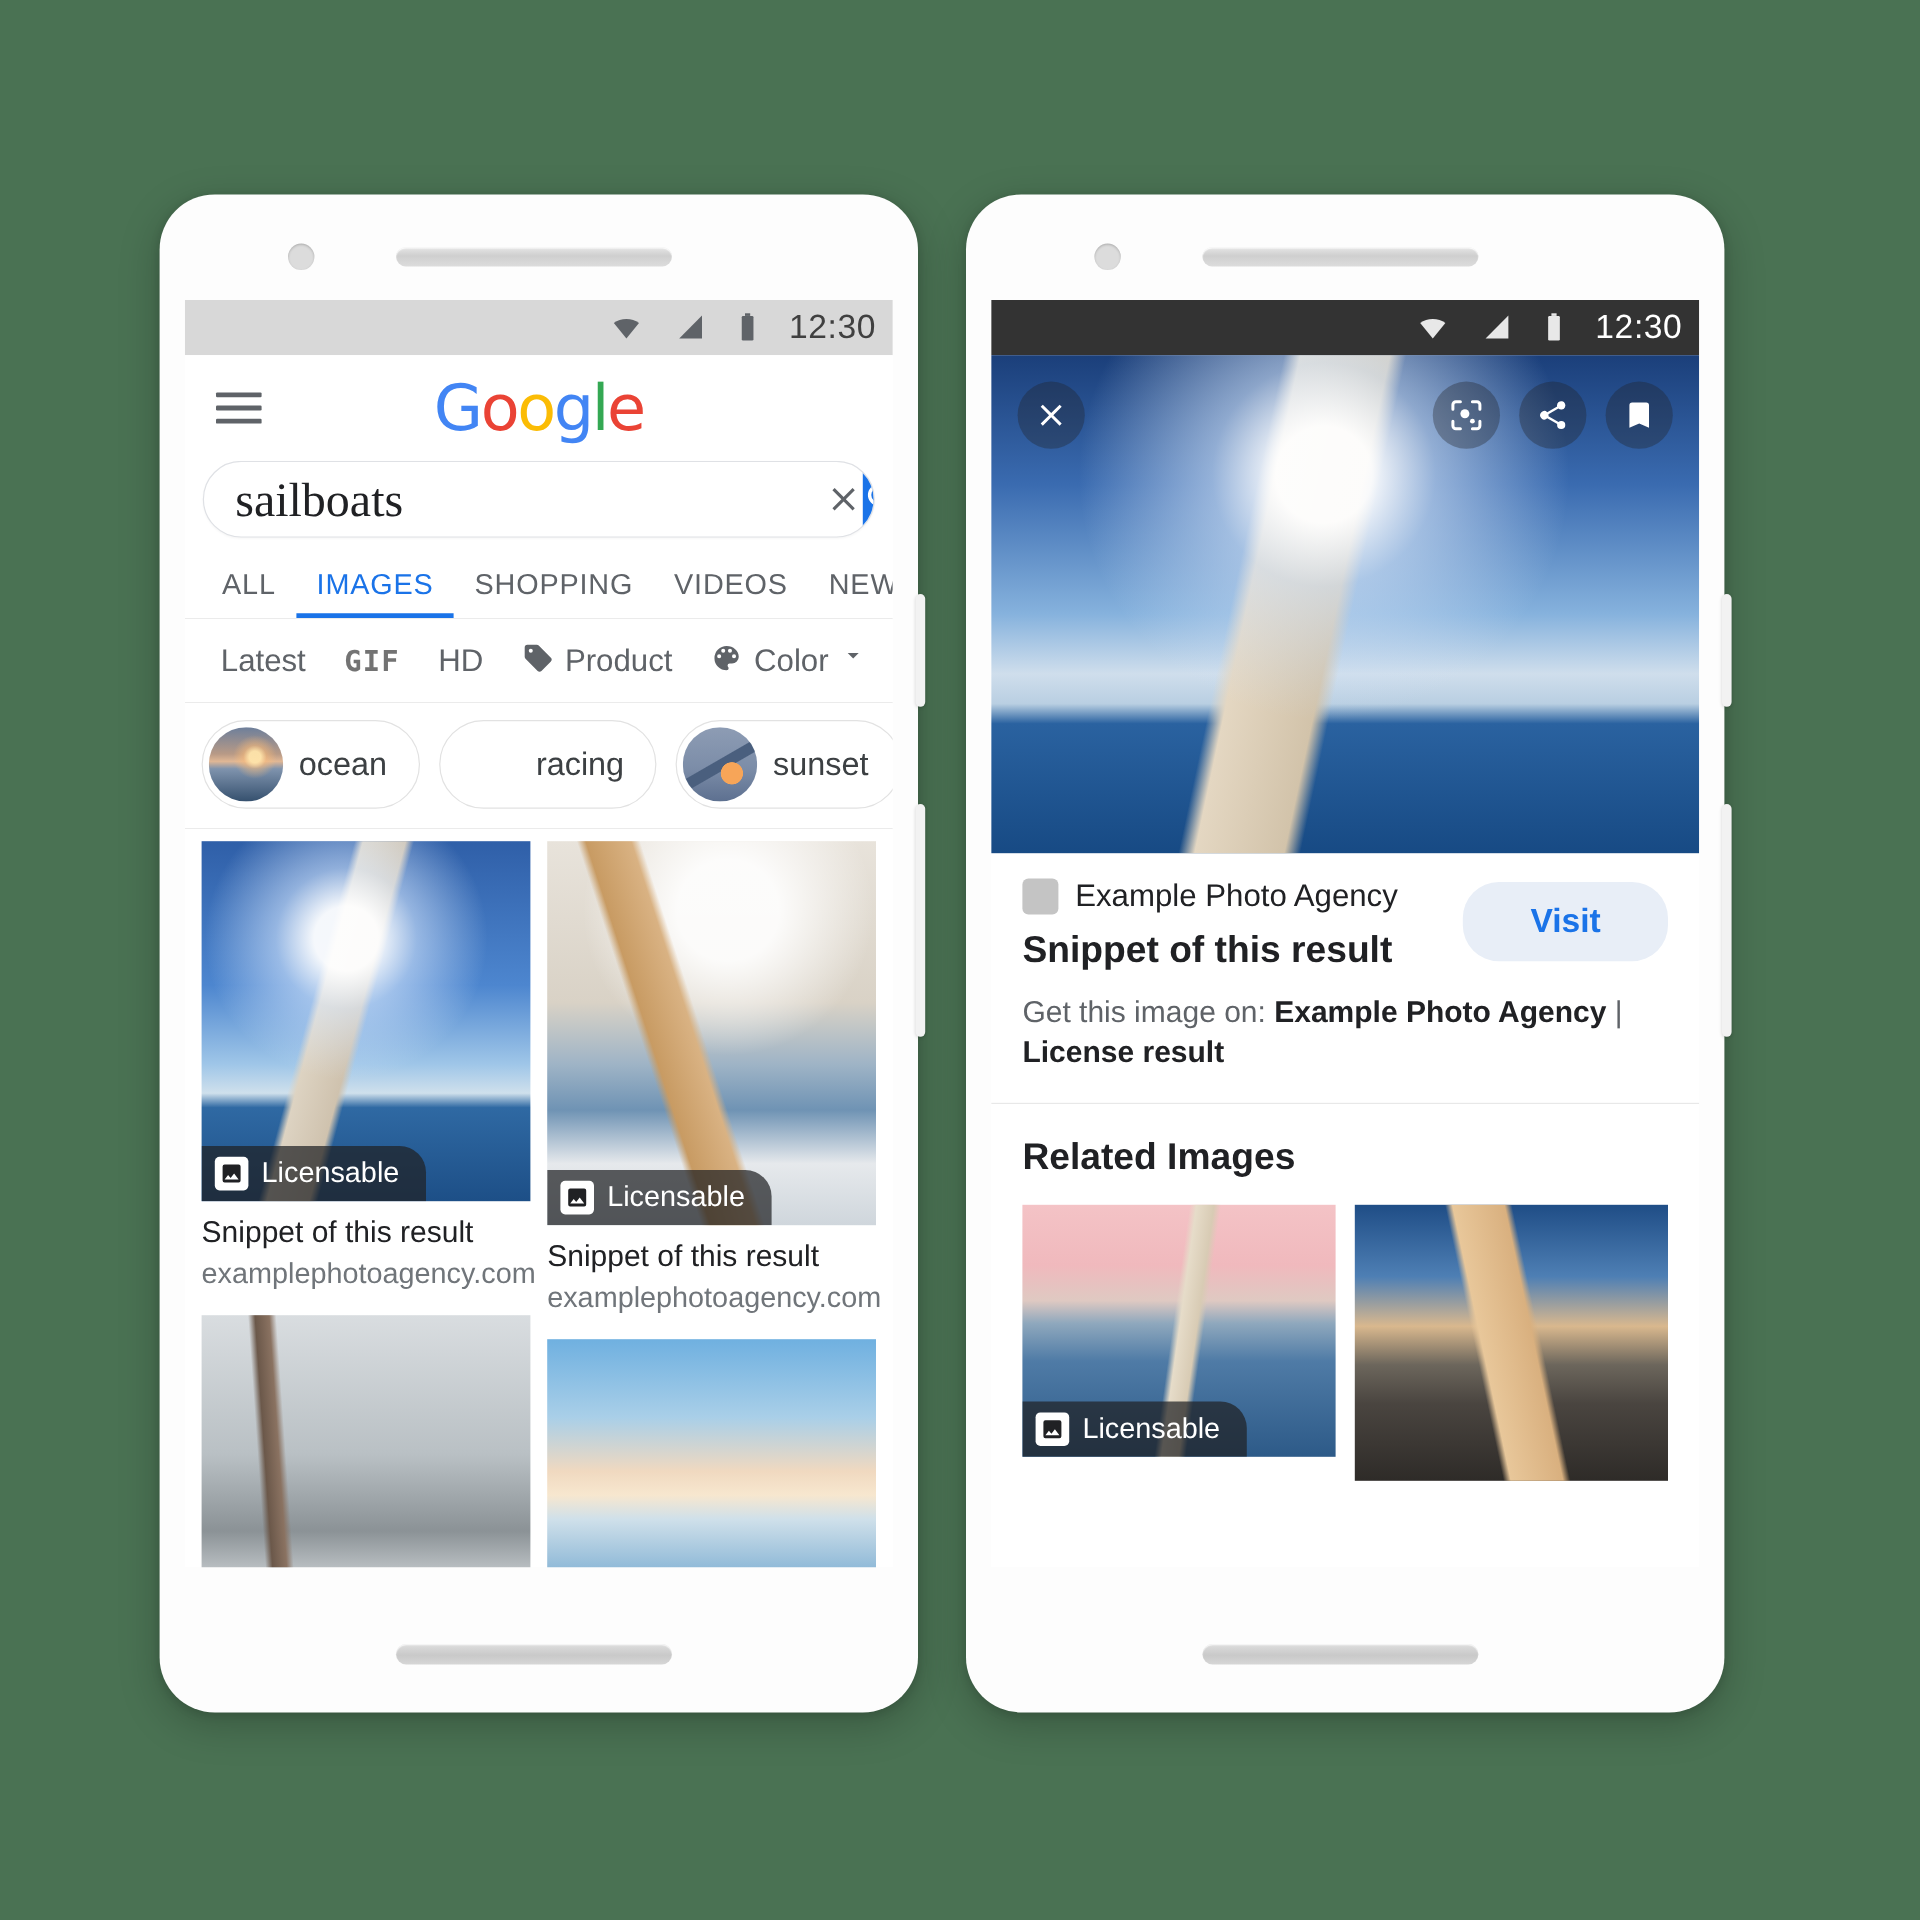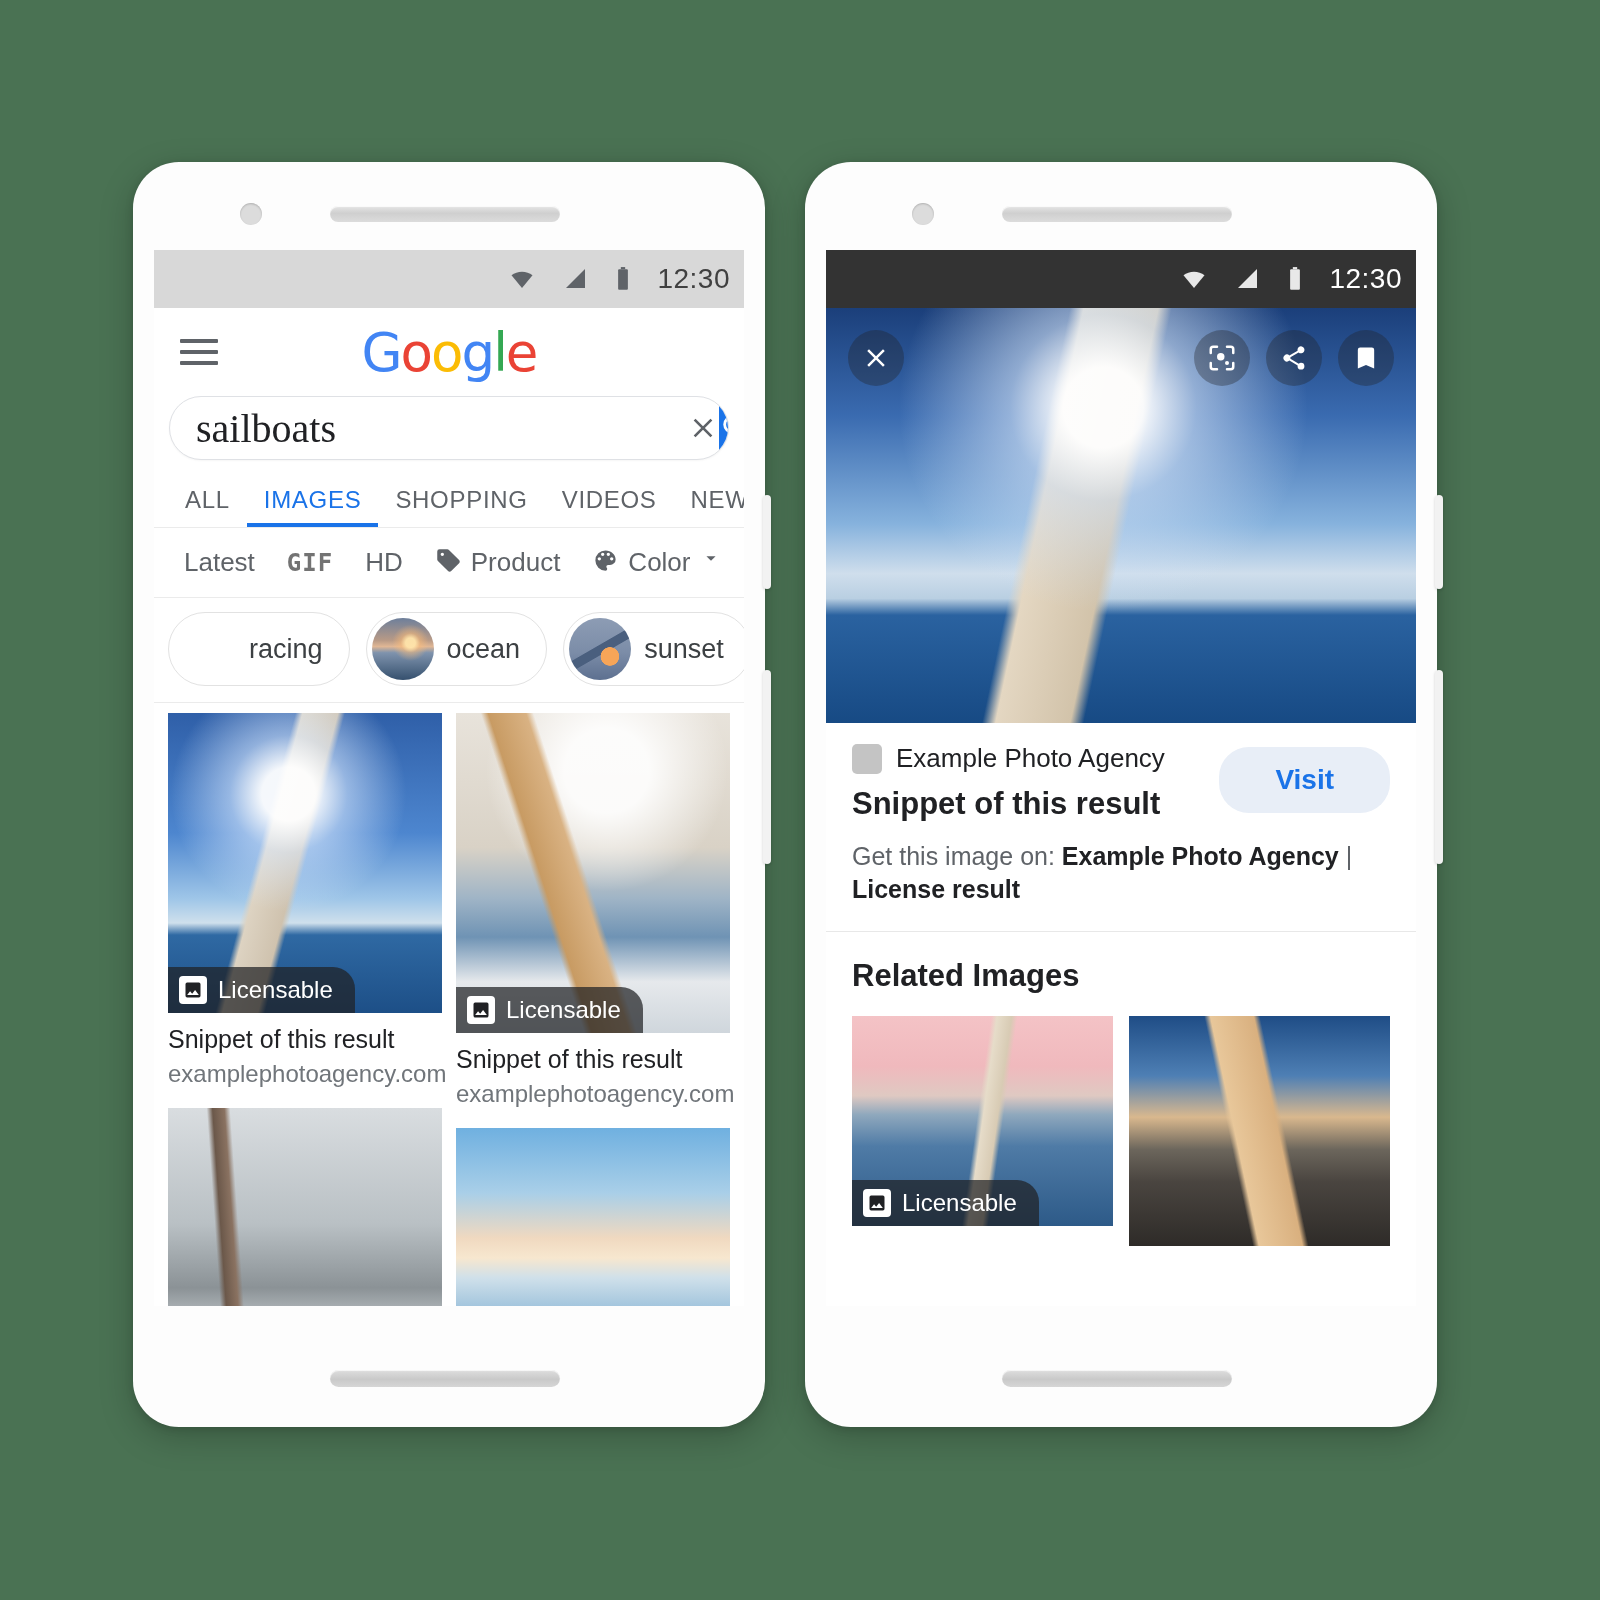--- a/index.html
+++ b/index.html
@@ -46,21 +46,21 @@
   .side-btn.power  { top:333px; height:94px; }
   .side-btn.volume { top:508px; height:194px; }
 
   .screen{
     position:absolute; left:21px; top:88px; width:590px; height:1056px;
     overflow:hidden; background:#fff;
   }
 
   
   .statusbar{
-    height:58px; display:flex; align-items:center; justify-content:flex-end;
+    height:46px; display:flex; align-items:center; justify-content:flex-end;
     padding-right:14px; gap:26px;
   }
   .statusbar.light{ background:#d8d8d8; color:#404040; }
   .statusbar.dark { background:#333333; color:#ffffff; }
   .sb-time{ font-size:28px; letter-spacing:.5px; }
   .sb-ico{ display:block; }
 
   
   .gheader{
     height:88px; display:flex; align-items:center; position:relative;
@@ -340,26 +340,26 @@
             <path fill="#5f6368" d="M7 10l5 5 5-5z"></path>
           </svg>
       </div>
       <div class="filter">
         
       </div>
     </div>
 
     <div class="chips">
       <div class="chip">
+        <span class="thumb t-ocean"></span>
+        <span class="lbl">ocean</span>
+      </div>
+      <div class="chip">
         <span class="thumb t-racing"></span>
         <span class="lbl">racing</span>
-      </div>
-      <div class="chip">
-        <span class="thumb t-ocean"></span>
-        <span class="lbl">ocean</span>
       </div>
       <div class="chip">
         <span class="thumb t-sunset"></span>
         <span class="lbl">sunset</span>
       </div>
     </div>
 
     <div class="results">
       <div class="col">
 

